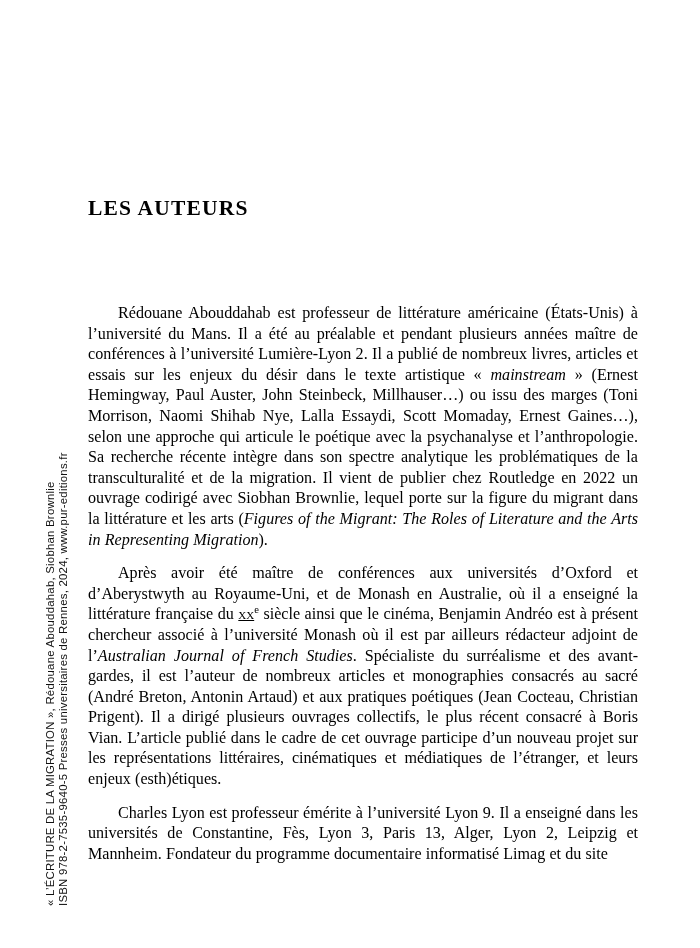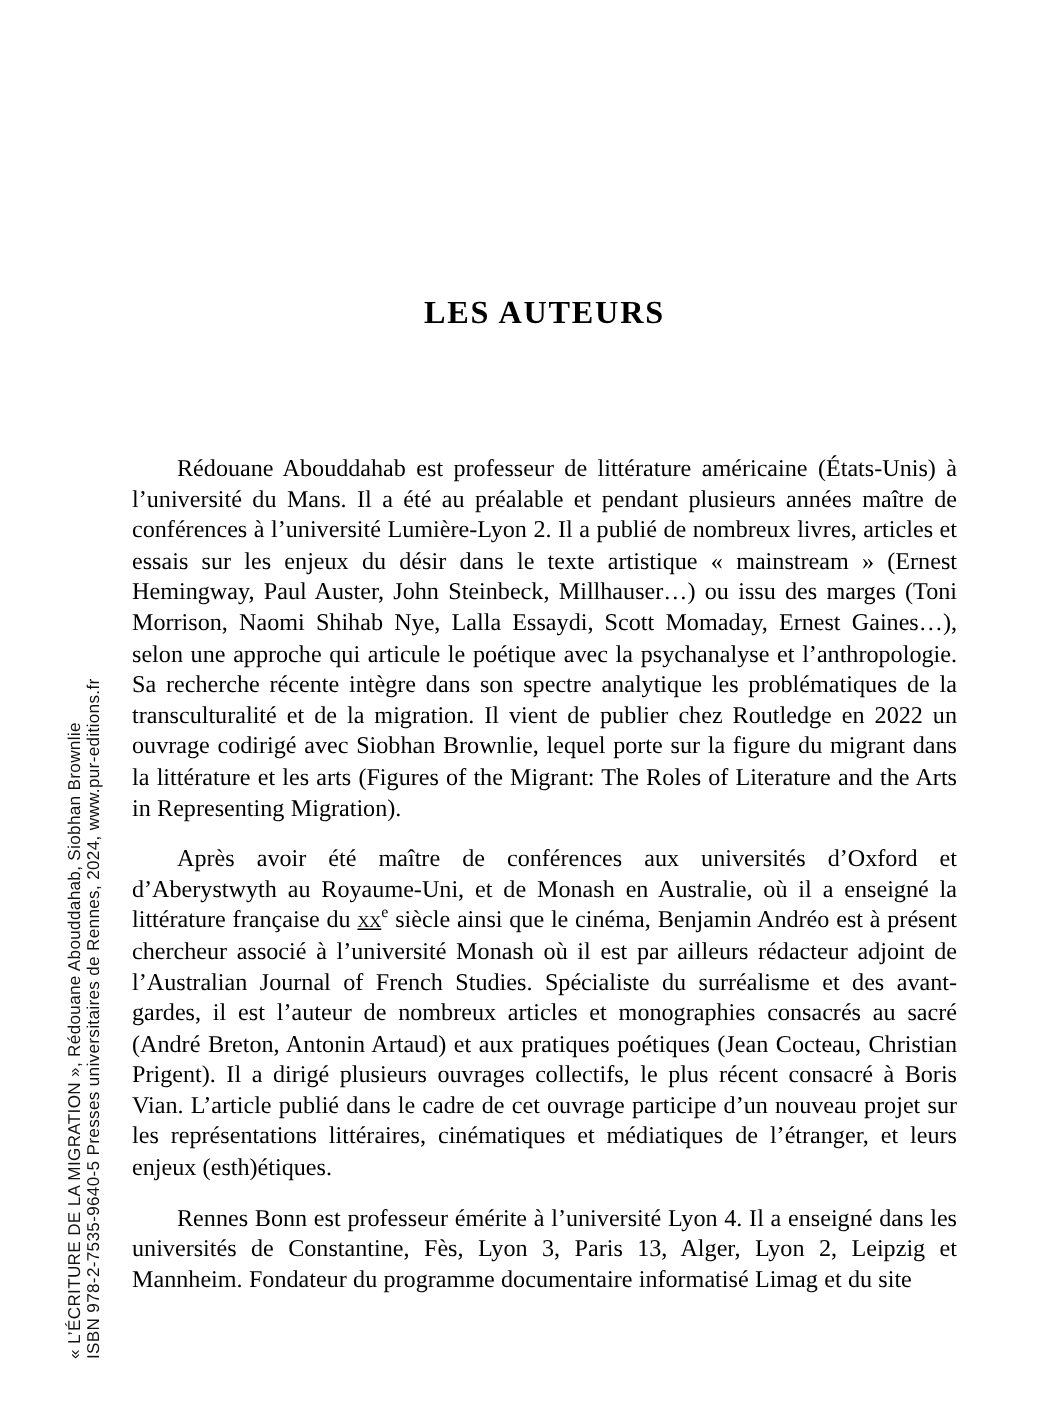--- a/index.html
+++ b/index.html
@@ -50,21 +50,21 @@
     top: 0;
     width: 550px;
     height: 948px;
   }
 
   #page-title {
     position: absolute;
     top: 196px;
     left: 0;
     width: 550px;
-    text-align: center;
+    text-align: left;
     font-size: 21.5px;
     font-weight: bold;
     letter-spacing: 0.055em;
     font-family: "Liberation Serif", "DejaVu Serif", serif;
   }
 
   #body-text {
     position: absolute;
     top: 303px;
     left: 0;
@@ -79,21 +79,21 @@
     text-indent: 30px;
     hyphens: manual;
     -webkit-hyphens: manual;
     word-spacing: 0.01em;
   }
   p.para:last-child {
     margin-bottom: 0;
   }
 
   .nm { font-weight: normal; }
-  .it { }
+  .it { font-style: italic; }
 
   .sc {
     font-variant: small-caps;
     text-transform: lowercase;
     text-decoration: underline;
   }
   .sup {
     font-size: 0.66em;
     vertical-align: super;
     line-height: 0;
@@ -110,16 +110,16 @@
 <div id="page">
 
   <div id="page-title">LES AUTEURS</div>
 
   <div id="body-text">
 
     <p class="para"><span class="nm">Rédouane Abouddahab</span><span> est professeur de littérature américaine (États-Unis) à l’université du Mans. Il a été au préalable et pendant plusieurs années maître de conférences à l’université Lumière-Lyon 2. Il a publié de nombreux livres, articles et essais sur les enjeux du désir dans le texte artistique « </span><span class="it">mainstream</span><span> » (Ernest Hemingway, Paul Auster, John Steinbeck, Millhauser…) ou issu des marges (Toni Morrison, Naomi Shihab Nye, Lalla Essaydi, Scott Momaday, Ernest Gaines…), selon une approche qui articule le poétique avec la psychanalyse et l’anthropologie. Sa recherche récente intègre dans son spectre analytique les problématiques de la transculturalité et de la migration. Il vient de publier chez Routledge en 2022 un ouvrage codirigé avec Siobhan Brownlie, lequel porte sur la figure du migrant dans la littérature et les arts (</span><span class="it">Figures of the Migrant: The Roles of Literature and the Arts in Representing Migration</span><span>).</span></p>
 
     <p class="para"><span>Après avoir été maître de conférences aux universités d’Oxford et d’Aberystwyth au Royaume-Uni, et de Monash en Australie, où il a enseigné la littérature française du </span><span class="sc">XX</span><span class="sup">e</span><span> siècle ainsi que le cinéma, </span><span class="nm">Benjamin Andréo</span><span> est à présent chercheur associé à l’université Monash où il est par ailleurs rédacteur adjoint de l’</span><span class="it">Australian Journal of French Studies</span><span>. Spécialiste du surréalisme et des avant-gardes, il est l’auteur de nombreux articles et monographies consacrés au sacré (André Breton, Antonin Artaud) et aux pratiques poétiques (Jean Cocteau, Christian Prigent). Il a dirigé plusieurs ouvrages collectifs, le plus récent consacré à Boris Vian. L’article publié dans le cadre de cet ouvrage participe d’un nouveau projet sur les représentations littéraires, cinématiques et médiatiques de l’étranger, et leurs enjeux (esth)étiques.</span></p>
 
-    <p class="para"><span class="nm">Rennes Bonn</span><span> est professeur émérite à l’université Lyon 4. Il a enseigné dans les universités de Constantine, Fès, Lyon 3, Paris 13, Alger, Lyon 2, Leipzig et Mannheim. Fondateur du programme documentaire informatisé Limag et du site</span></p>
+    <p class="para"><span class="nm">Charles Lyon</span><span> est professeur émérite à l’université Lyon 9. Il a enseigné dans les universités de Constantine, Fès, Lyon 3, Paris 13, Alger, Lyon 2, Leipzig et Mannheim. Fondateur du programme documentaire informatisé Limag et du site</span></p>
 
   </div>
 </div>
 
 </body></html>

